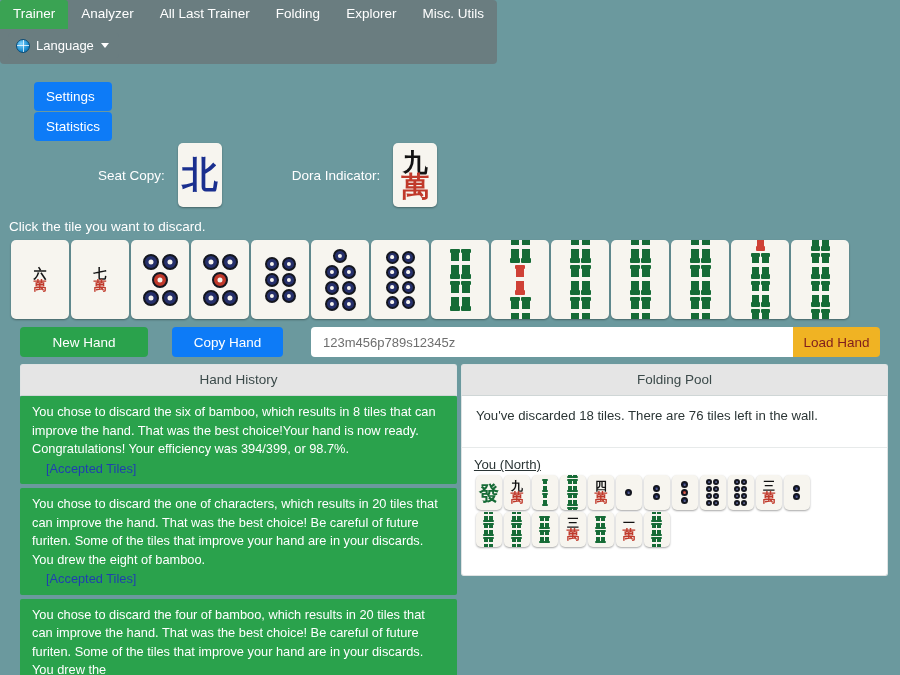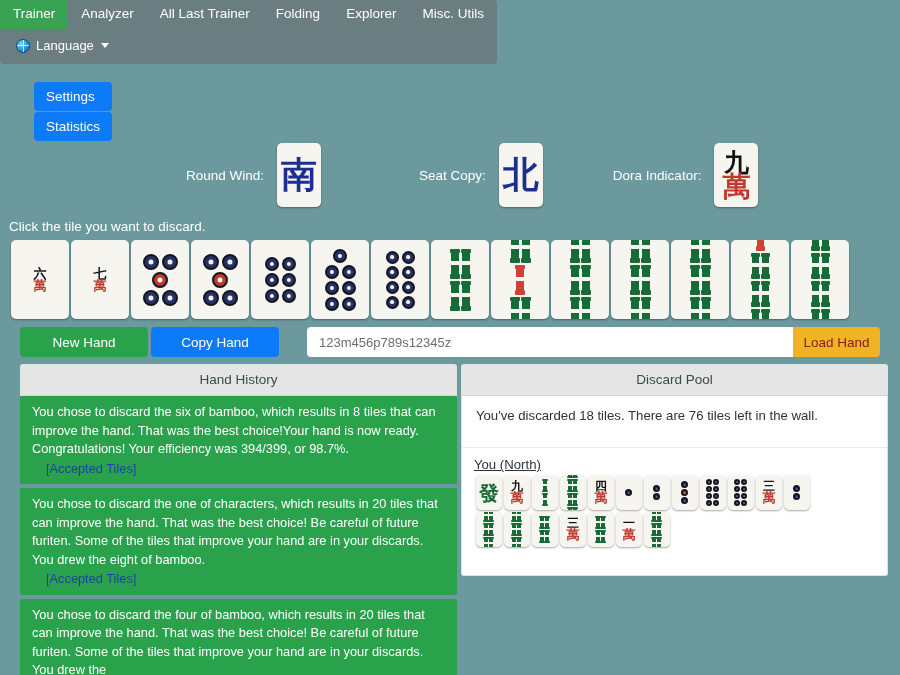--- a/index.html
+++ b/index.html
@@ -190,21 +190,21 @@
     border: none; border-radius: 4px;
     font-size: 13.5px;
     font-family: "Liberation Sans", sans-serif;
     color: #ffffff;
     padding: 0 14px;
     cursor: pointer;
     white-space: nowrap;
     display: flex; align-items: center; justify-content: center;
   }
   .btn-new  { background: #2aa24c; width: 128px; }
-  .btn-copy { background: #0d7bf7; width: 128px; margin-left: 3px; }
+  .btn-copy { background: #0d7bf7; width: 111px; margin-left: 24px; }
   .handinput {
     flex: 1;
     margin-left: 28px;
     border: none; border-radius: 4px 0 0 4px;
     background: #ffffff;
     color: #6e6e6e;
     font-size: 13px;
     font-family: "Liberation Sans", sans-serif;
     padding: 0 12px;
     outline: none;
@@ -308,26 +308,20 @@
 </div>
 
 
 <div class="sidebtns" id="side-buttons">
     <div class="sidebtn">Settings</div>
     <div class="sidebtn">Statistics</div>
   </div>
 
 
 <div class="windrow">
-  <div class="windgrp" style="margin-left:186px;">
-    <span class="windlabel">Round Wind:</span>
-    <div class="tile tile-big" id="round-wind-tile">
-        <span class="honor-glyph">南</span>
-      </div>
-  </div>
   <div class="windgrp" style="margin-left:98px;">
     <span class="windlabel">Seat Copy:</span>
     <div class="tile tile-big" id="seat-wind-tile">
         <span class="honor-glyph">北</span>
       </div>
   </div>
   <div class="windgrp" style="margin-left:70px;">
     <span class="windlabel">Dora Indicator:</span>
     <div class="tile tile-big" id="dora-tile">
         <span class="man">
@@ -640,21 +634,21 @@
   <div class="panel-left">
     <div class="panel-head">Hand History</div>
     <div class="history" id="history-list">
         <div class="hist"><span>You chose to discard the six of bamboo, which results in 8 tiles that can improve the hand. That was the best choice!Your hand is now ready. Congratulations! Your efficiency was 394/399, or 98.7%.</span><span class="accepted">[Accepted Tiles]</span></div>
         <div class="hist"><span>You chose to discard the one of characters, which results in 20 tiles that can improve the hand. That was the best choice! Be careful of future furiten. Some of the tiles that improve your hand are in your discards. You drew the eight of bamboo.</span><span class="accepted">[Accepted Tiles]</span></div>
         <div class="hist"><span>You chose to discard the four of bamboo, which results in 20 tiles that can improve the hand. That was the best choice! Be careful of future furiten. Some of the tiles that improve your hand are in your discards. You drew the</span></div>
       </div>
   </div>
 
   <div class="panel-right">
-    <div class="panel-head">Discard Pool</div>
+    <div class="panel-head">Folding Pool</div>
     <div class="discardbody">
       <div class="discardline">You've discarded 18 tiles. There are 76 tiles left in the wall.</div>
       <div class="discardwho">You (North)</div>
       <div class="discardrows" id="discard-rows">
           <div class="drow">
             <div class="tile dtile">
               <span class="hatsu">發</span>
             </div>
             <div class="tile dtile">
               <span class="man">

